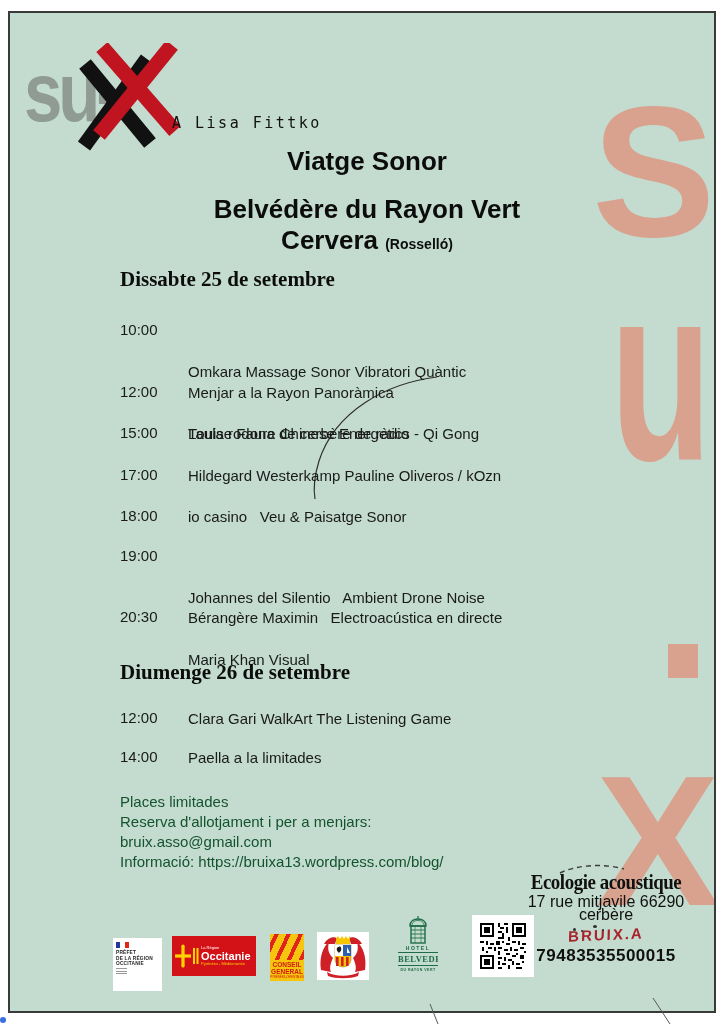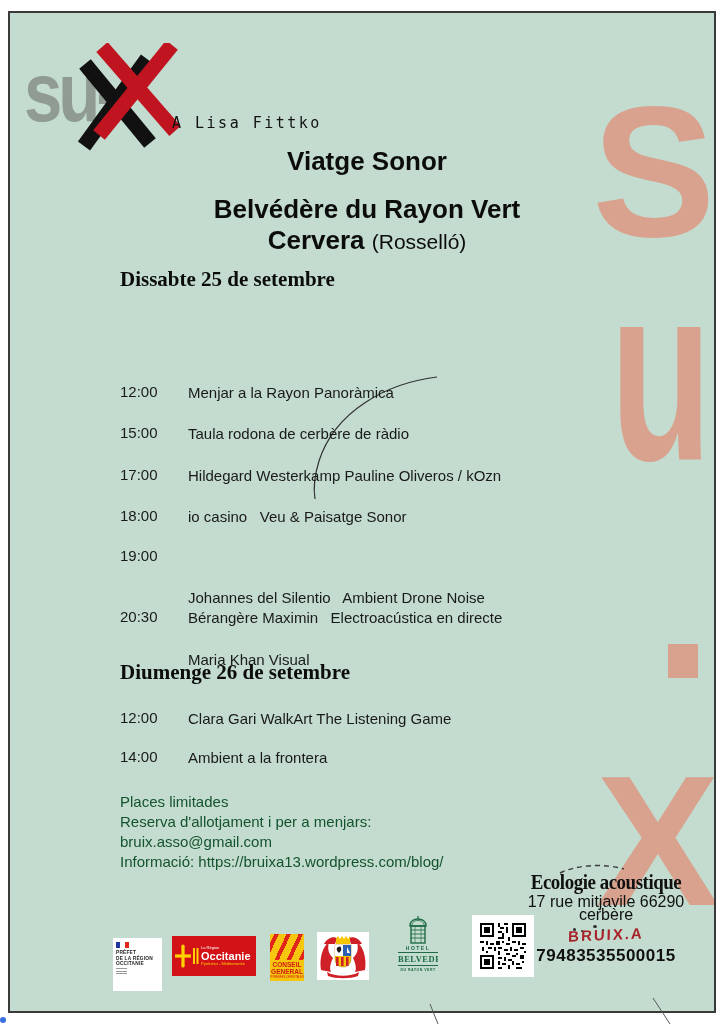--- a/index.html
+++ b/index.html
@@ -8,21 +8,21 @@
   .page { position:absolute; left:8px; top:11px; width:708px; height:1002px; background:#c3dccf; border:2px solid #3a3a3a; overflow:hidden; }
 
   
   .su-wordmark { position:absolute; left:14px; top:37px; font-size:84px; font-weight:bold; color:#8f9b93; letter-spacing:-5px; transform:scaleX(0.82); transform-origin:left top; line-height:1; }
   .logo-x-svg { position:absolute; left:50px; top:30px; }
   .dedication { position:absolute; left:162px; top:101px; font-family:"DejaVu Sans Mono", monospace; font-size:15px; letter-spacing:2.5px; color:#111; }
 
   
   .title-line { position:absolute; left:0; right:0; text-align:center; font-weight:bold; color:#0c0c0c; font-size:26px; padding-left:10px; }
   .t1 { top:133px; } .t2 { top:173px;margin-top:8px; } .t3 { top:212px; }
-  .t3 .region { font-weight:normal; font-size:21px; }
+  .t3 .region { font-weight:bold; font-size:14px; }
 
   
   .day-heading { position:absolute; left:110px; font-size:21px; font-weight:bold; color:#0c0c0c;font-family:Liberation Serif, serif; }
   .h-sat { top:254px; } .h-sun { top:647px; }
   .row { position:absolute; left:110px; display:flex; font-size:15px; color:#1a1a1a; }
   .row .time { width:68px; flex:0 0 68px; }
   .row .etext { white-space:pre-wrap; line-height:20.5px; }
   .row .etext div { white-space:pre-wrap; }
 
   .footer-block { position:absolute; left:110px; top:779px; font-size:15px; color:#14532d; line-height:20px; }
@@ -95,20 +95,27 @@
 
     <div class="title-line t1">Viatge Sonor</div>
     <div class="title-line t2">Belvédère du Rayon Vert</div>
     <div class="title-line t3">
       <span>Cervera</span>
       <span class="region">(Rosselló)</span>
     </div>
 
     <div class="day-heading h-sat">Dissabte 25 de setembre</div>
 
+    <div class="row" style="top:308px">
+      <div class="time">10:00</div>
+      <div class="etext">
+        <div>Omkara Massage Sonor Vibratori Quàntic</div>
+        <div>Louise Faure Chinese Energetics - Qi Gong</div>
+      </div>
+    </div>
     <div class="row" style="top:370px">
       <div class="time">12:00</div>
       <div class="etext">Menjar a la Rayon Panoràmica</div>
     </div>
     <div class="row" style="top:411px">
       <div class="time">15:00</div>
       <div class="etext">Taula rodona de cerbère de ràdio</div>
     </div>
     <div class="row" style="top:453px">
       <div class="time">17:00</div>
@@ -130,21 +137,21 @@
       <div class="etext">Bérangère Maximin   Electroacústica en directe</div>
     </div>
 
     <div class="day-heading h-sun">Diumenge 26 de setembre</div>
     <div class="row" style="top:696px">
       <div class="time">12:00</div>
       <div class="etext">Clara Gari WalkArt The Listening Game</div>
     </div>
     <div class="row" style="top:735px">
       <div class="time">14:00</div>
-      <div class="etext">Ambient a la frontera</div>
+      <div class="etext">Paella a la limitades</div>
     </div>
 
     <div class="footer-block">
       <div>Places limitades</div>
       <div>Reserva d'allotjament i per a menjars:</div>
       <div>bruix.asso@gmail.com</div>
       <div>Informació: https://bruixa13.wordpress.com/blog/</div>
     </div>
 
     <div class="contact">

